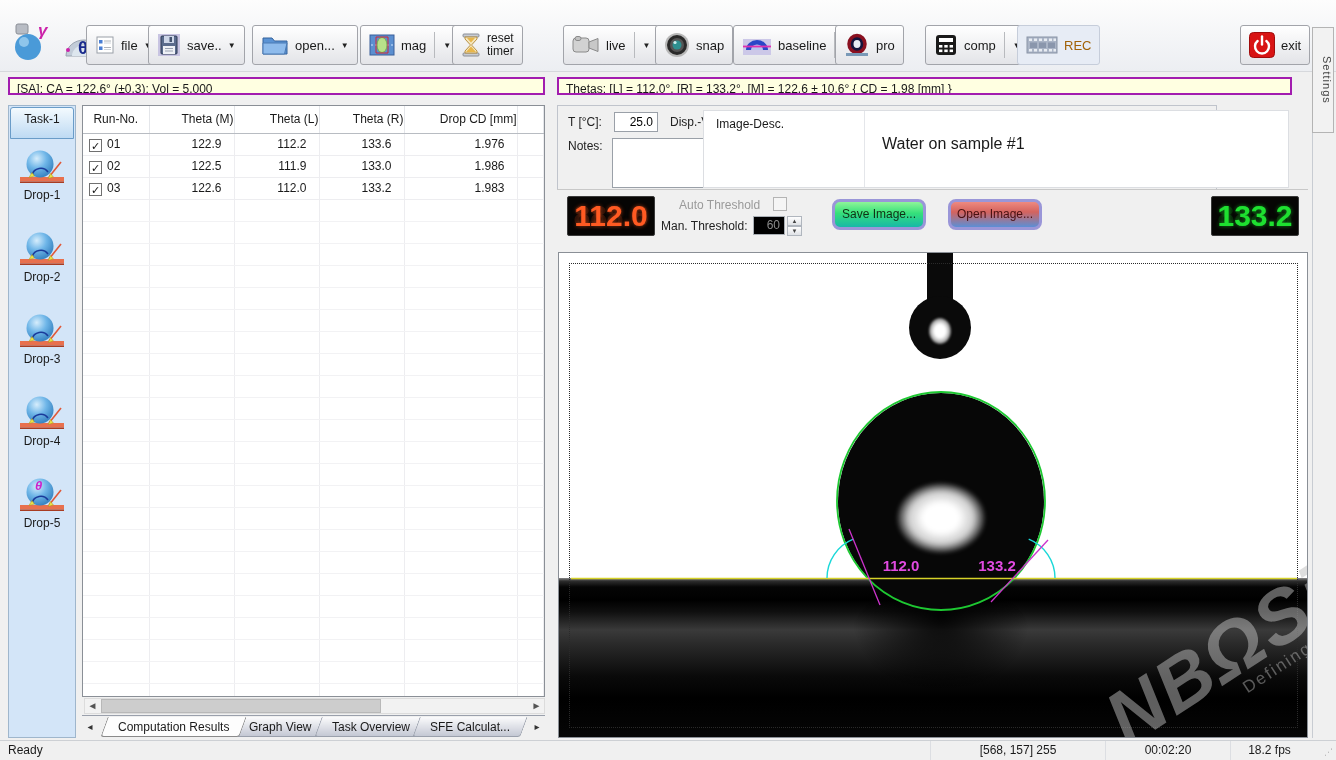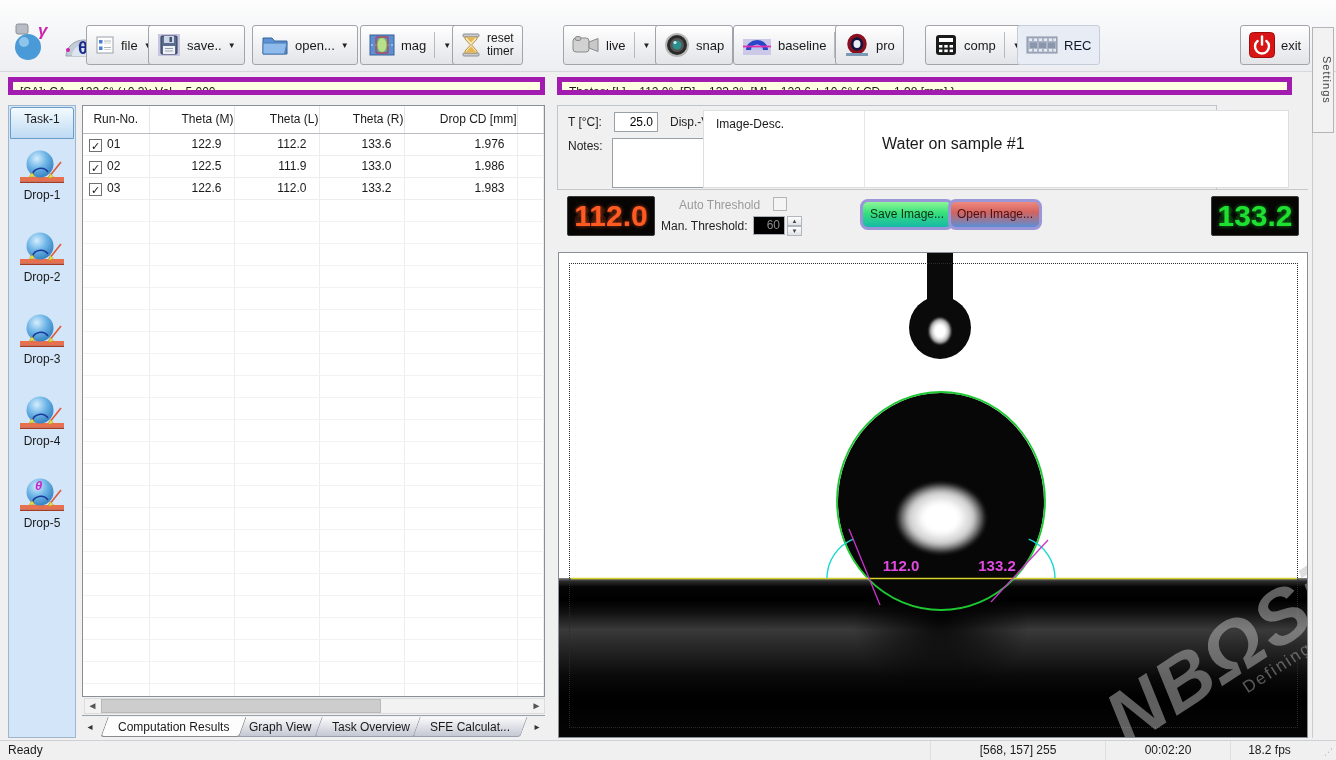--- a/index.html
+++ b/index.html
@@ -8,25 +8,25 @@
 
   
   .toolbar { position:absolute; left:0; top:0; width:1336px; height:72px;
              background:linear-gradient(#fdfdfd,#eceef2); border-bottom:1px solid #d6d8dc; }
   .logo { position:absolute; left:12px; top:20px; display:flex; gap:2px; }
   .tbtn { position:absolute; top:25px; height:40px; display:flex; align-items:center; gap:6px;
           padding:0 8px; background:linear-gradient(#ffffff,#e3e4e8); border:1px solid #a2a4aa;
           border-radius:3px; font-size:13px; cursor:default; }
   .tbtn .sep { width:1px; height:26px; background:#b8babe; margin:0 2px; }
   .tbtn .arrow { font-size:8px; color:#222; }
-  .tbtn.disabled { background:#e7ecf5; border-color:#c6cdda; color:#0f172a; }
+  .tbtn.disabled { background:#e7ecf5; border-color:#c6cdda; color:#a16207; }
   .two-line { font-size:12px; line-height:13px; }
 
   
-  .infobar { position:absolute; top:77px; height:18px; background:#ffffe1; border:5px solid #a21caf;
+  .infobar { position:absolute; top:77px; height:18px; background:#ffffe1; border:2px solid #a21caf;
              font-size:12px; line-height:20px; padding-left:7px; white-space:nowrap; overflow:hidden; }
   #infobar-left  { left:8px;   width:537px; }
   #infobar-right { left:557px; width:735px; }
 
   
   .sidebar { position:absolute; left:8px; top:105px; width:68px; height:633px;
              background:#d3e5f8; border:1px solid #9fb6cc; }
   .task-tab { position:absolute; left:1px; top:1px; width:64px; height:32px;
               background:linear-gradient(#f3fafe,#bedaf3); border:1px solid #6a9cc8; border-radius:3px 3px 0 0;
               text-align:center; line-height:22px; font-size:12px; }
@@ -93,21 +93,21 @@
   #seg-right .lit   { color:#1ee030; text-shadow:0 0 4px rgba(30,224,48,.6); }
   .gray-lbl { color:#9a9a9a; }
   .auto-cb { position:absolute; width:14px; height:14px; border:1px solid #b4b4b4; background:#f5f5f5; }
   .man-box { position:absolute; width:32px; height:19px; border:1px solid #aab0b6; background:#000000;
              font-size:12px; color:#8a8a8a; text-align:right; padding:1px 4px 0 0; }
   .spin { position:absolute; width:15px; height:19px; display:flex; flex-direction:column; }
   .spin span { flex:1; border:1px solid #b0b6be; background:linear-gradient(#fefefe,#dfe2e6);
                font-size:6px; line-height:8px; text-align:center; color:#444; }
   .imgbtn { position:absolute; top:9px; width:94px; height:31px; border-radius:8px; border:3px solid #9a96d8;
             font-size:12px; text-align:center; line-height:25px; }
-  #save-image-btn { background:linear-gradient(#8ef598,#35e07a 45%,#17b8a8); color:#103015;margin-left:28px; }
+  #save-image-btn { background:linear-gradient(#8ef598,#35e07a 45%,#17b8a8); color:#103015; }
   #open-image-btn { background:linear-gradient(#ee8a80,#d4635e 40%,#5b8fd6); color:#4a1010; }
 
   
   .camera { position:absolute; left:558px; top:252px; width:750px; height:486px; background:#ffffff;
             border:1px solid #8a8f96; overflow:hidden; }
   .substrate { position:absolute; left:0; top:325px; width:750px; height:161px;
     background:linear-gradient(180deg,#8a8a8a 0px,#2e2e2e 3px,#050505 9px,#000 22px,#101010 34px,#3a3a3a 52px,#2a2a2a 66px,#0a0a0a 98px,#000 120px,#060606 161px); }
   .refl { position:absolute; left:292px; top:326px; width:180px; height:120px; border-radius:50%;
           background:radial-gradient(ellipse at 50% 30%, rgba(0,0,0,.9), rgba(0,0,0,0) 70%); }
   .needle-tube { position:absolute; left:368px; top:0; width:26px; height:58px; background:#0a0a0a; filter:blur(.4px); }

